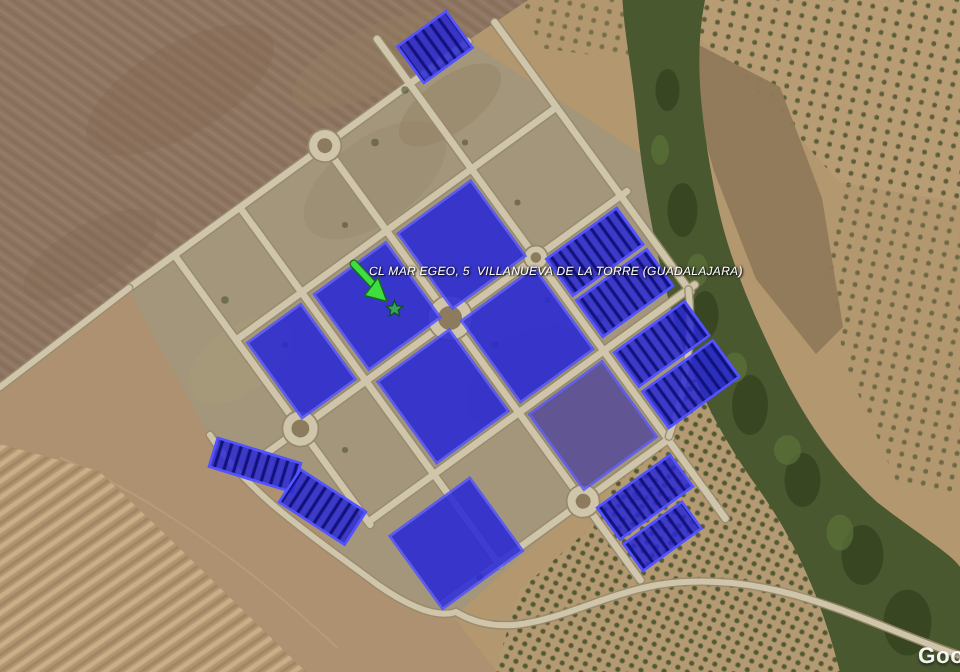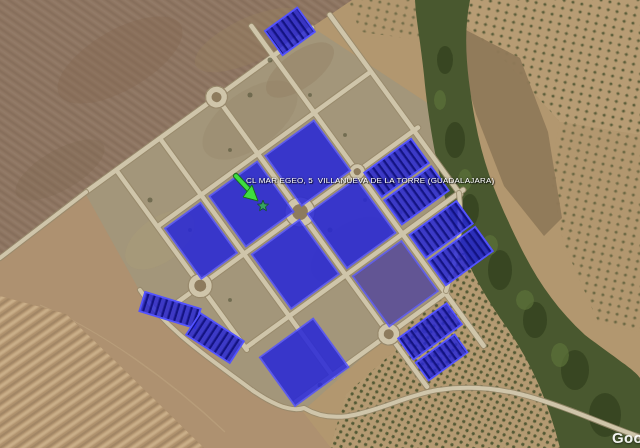--- a/index.html
+++ b/index.html
@@ -1,21 +1,21 @@
 <!DOCTYPE html>
 <html><head>
 <meta charset="utf-8">
 <style>
   html,body{margin:0;padding:0;background:#000;}
   .stage{position:relative;width:640px;height:448px;overflow:hidden;
          font-family:"Liberation Sans",sans-serif;}
   .stage svg{position:absolute;left:0;top:0;}
   .addr-label{position:absolute;left:246px;top:176px;color:#fff;font-size:8px;
               line-height:10px;white-space:pre;letter-spacing:.2px;
-              text-shadow:0 0 2px rgba(0,0,0,.95),1px 1px 1px rgba(0,0,0,.8);}
+              text-shadow:0 0 2px rgba(0,0,0,.95),1px 1px 1px rgba(0,0,0,.8);font-style:italic;}
   .watermark{position:absolute;left:612px;top:429px;color:#fff;font-size:15px;
              font-weight:600;opacity:.93;letter-spacing:.3px;
              text-shadow:0 1px 2px rgba(0,0,0,.6);}
 </style>
 </head>
 <body>
 
 <div class="stage">
 <svg id="map-svg" width="640" height="448" viewBox="0 0 640 448">
   <defs>

